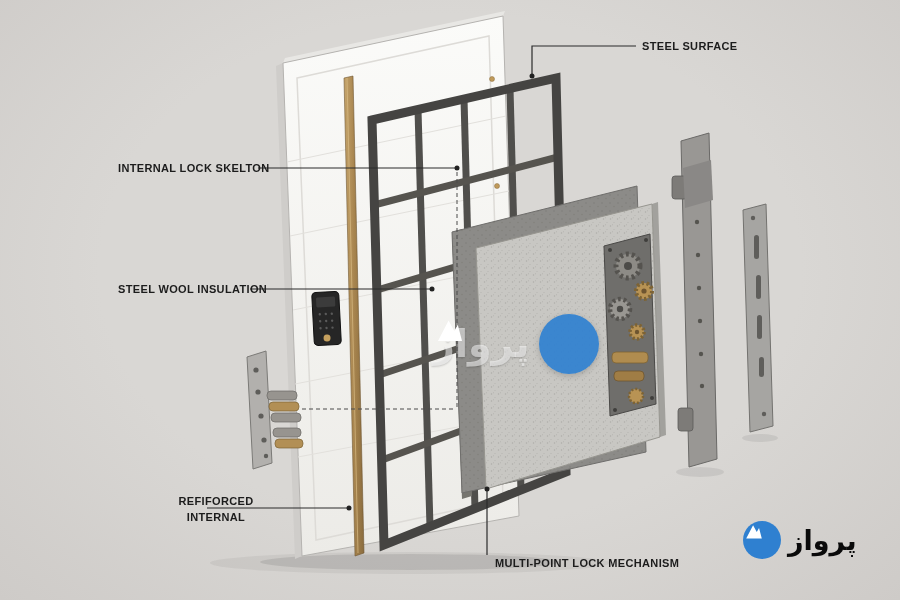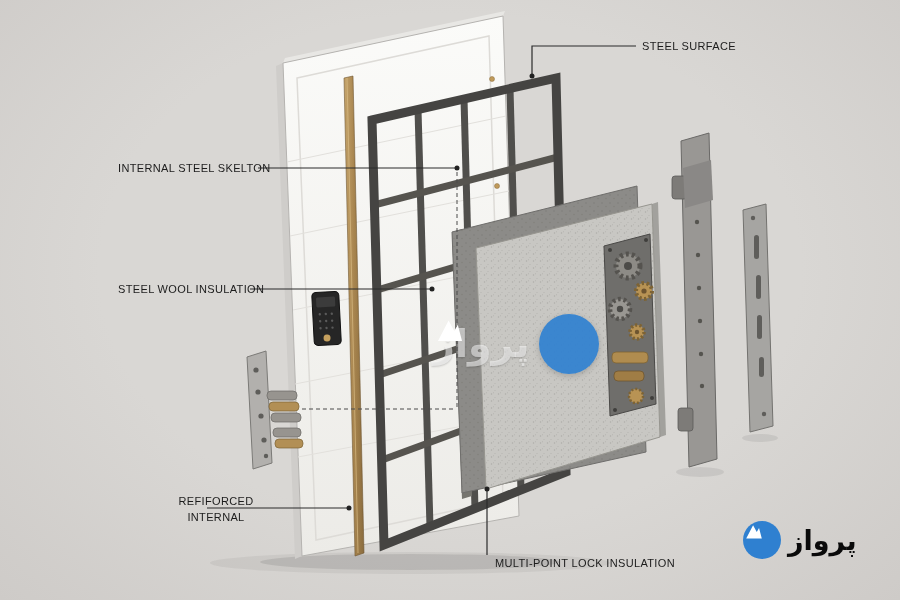--- a/index.html
+++ b/index.html
@@ -3,21 +3,21 @@
 <meta charset="utf-8">
 <style>
   html,body{margin:0;padding:0;background:#b9b7b4;}
   .stage{
     position:relative;width:900px;height:600px;overflow:hidden;
     background:radial-gradient(ellipse at 50% 45%, #d9d7d4 55%, #cecbc8 100%);
     font-family:"Liberation Sans", sans-serif;
   }
   .stage svg{position:absolute;left:0;top:0;}
   .label{
-    position:absolute;font-size:11px;font-weight:400;color:#1c1c1c;
+    position:absolute;font-size:11px;font-weight:700;color:#1c1c1c;
     letter-spacing:.35px;white-space:nowrap;line-height:13px;
   }
   .label-steel-surface{left:642px;top:40px;}
   .label-skeleton{left:118px;top:162px;}
   .label-insulation{left:118px;top:283px;}
   .label-hinges{left:130px;top:493px;width:76px;text-align:center;white-space:normal;line-height:16px;margin-left:48px;}
   .label-lock{left:495px;top:557px;}
   .watermark{
     position:absolute;left:433px;top:314px;display:flex;align-items:center;gap:10px;
     pointer-events:none;
@@ -231,27 +231,27 @@
     <g fill="#222">
       <circle cx="532" cy="76" r="2.5"></circle>
       <circle cx="457" cy="168" r="2.5"></circle>
       <circle cx="432" cy="289" r="2.5"></circle>
       <circle cx="349" cy="508" r="2.5"></circle>
       <circle cx="487" cy="489" r="2.5"></circle>
     </g>
   </svg>
 
   <div class="label label-steel-surface">STEEL SURFACE</div>
-  <div class="label label-skeleton">INTERNAL STEEL SKELTON</div>
+  <div class="label label-skeleton">INTERNAL LOCK SKELTON</div>
   <div class="label label-insulation">STEEL WOOL INSULATION</div>
   <div class="label label-hinges">
     <span>REFIFORCED</span><br>
     <span>INTERNAL</span>
   </div>
-  <div class="label label-lock">MULTI-POINT LOCK INSULATION</div>
+  <div class="label label-lock">MULTI-POINT LOCK MECHANISM</div>
 
   <div class="watermark">
     <span class="wm-text">پرواز</span>
     <span class="wm-circle">
       <svg width="34" height="34" viewBox="0 0 24 24">
         <path d="M3.5 19 L11 4.5 L15 12 L17.5 7.5 L20.5 19 Z" fill="#ffffff"></path>
       </svg>
     </span>
   </div>
 

